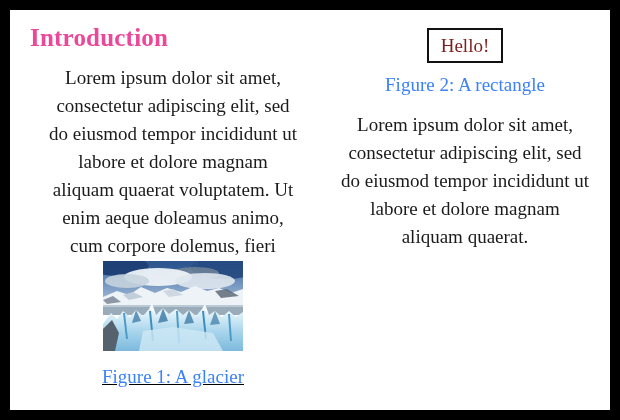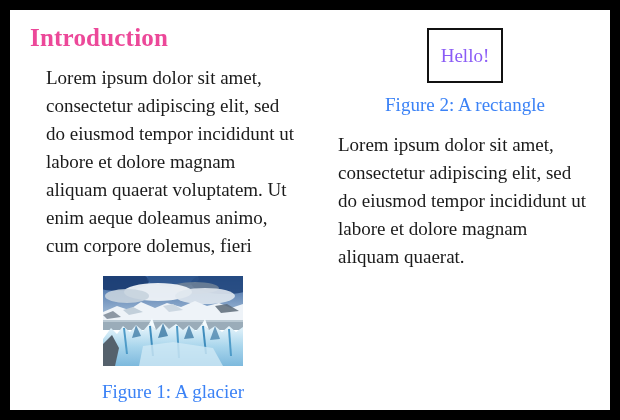--- a/index.html
+++ b/index.html
@@ -19,46 +19,47 @@
   .col-left  { left: 20px; }
   .col-right { left: 312px; }
 
   .heading {
     margin: 0;
     font: bold 25px/28px "Liberation Serif", serif;
     color: #ec4899;
     letter-spacing: 0.2px;
   }
   .body {
-    margin: 16px;
+    margin: 0;
     white-space: pre;
     font: 19px/28px "Liberation Serif", serif;
     color: #1a1a1a;
+    text-align: center;
   }
   .p-left   { margin-top: 12px; }
   .p-right1 { margin-top: 15px; }
   .p-right2 { margin-top: 12px; }
 
   figure { margin: 0; text-align: center; }
-  .fig1 { margin-top: 16px; }
+  .fig1 { margin-top: 1px; text-decoration: underline; }
   .fig2 { margin-top: 4px; }
   figcaption {
     font: 19px/28px "Liberation Serif", serif;
     color: #3b82f6;
     margin-top: 8px;
   }
   .glacier-frame { display: inline-block; line-height: 0; }
 
   .hello-box {
     display: inline-block;
     border: 2px solid #111111;
     background: #ffffff;
-    padding: 12px 12px;
+    padding: 2px 12px;
     font: 19px/27px "Liberation Serif", serif;
-    color: #8b5cf6;
+    color: #7f1d1d;
   }
 </style>
 </head>
 <body>
 
 <div class="screen">
   <div class="page">
 
     <div class="col col-left">
       <h1 class="heading">Introduction</h1>

